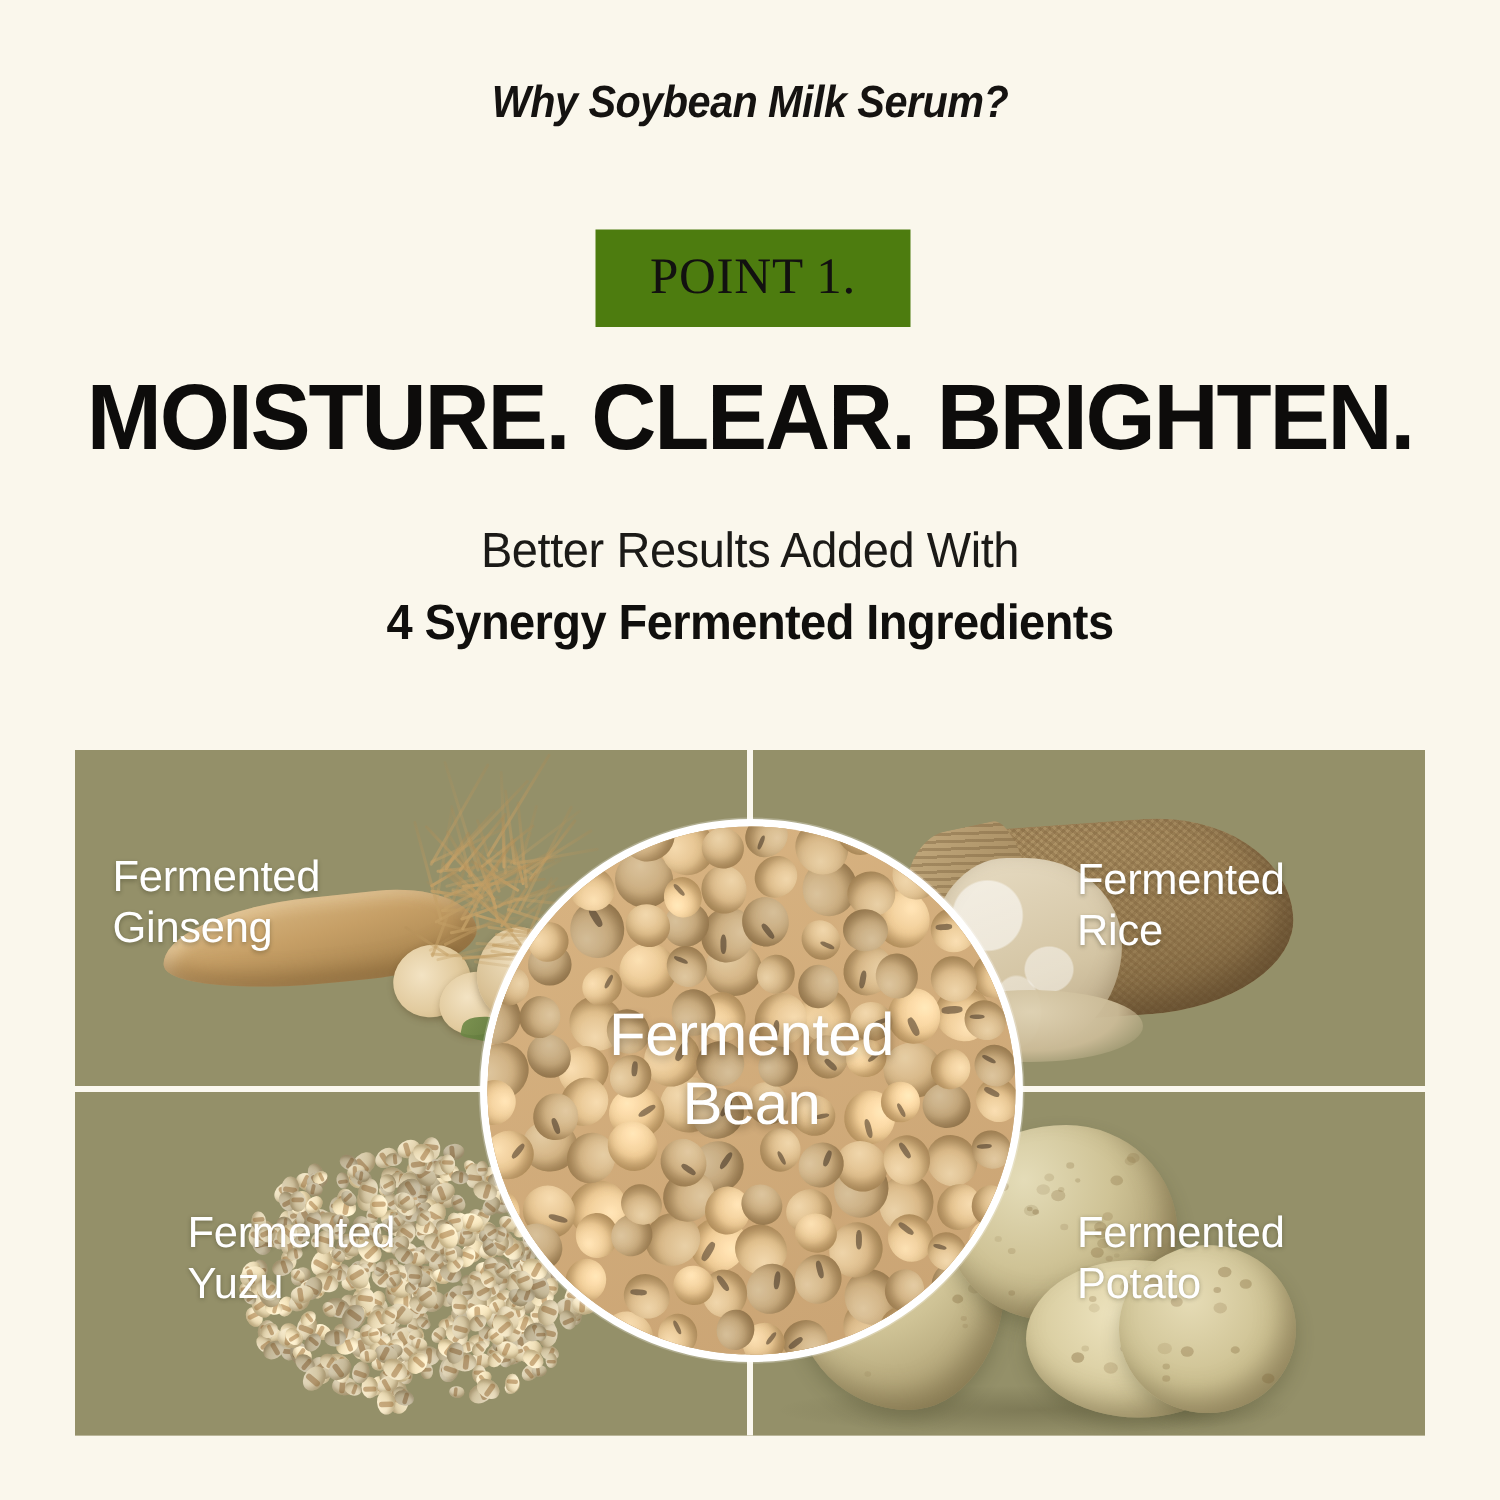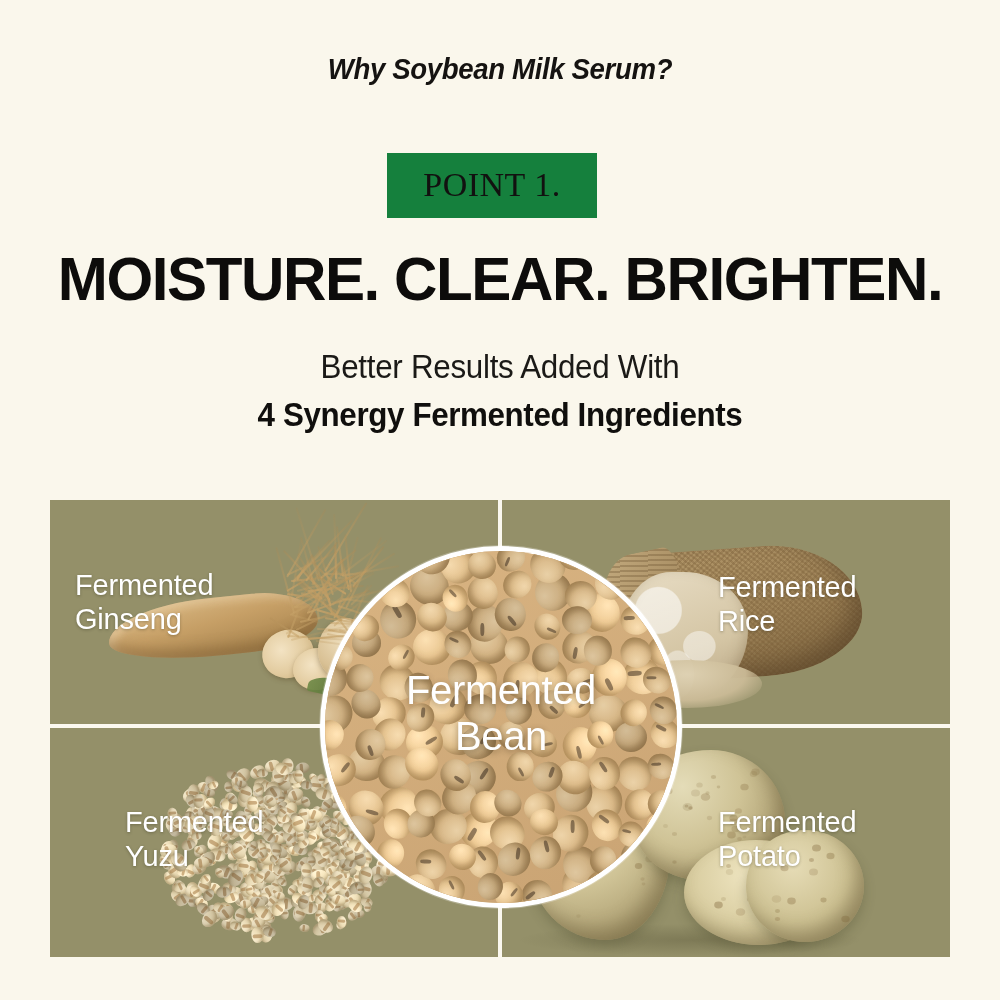--- a/index.html
+++ b/index.html
@@ -23,23 +23,23 @@
     font-size:30px;
     font-weight:bold;
     font-style:italic;
     letter-spacing:-0.4px;
     color:#151311;
     transform:scaleX(0.92);
   }
 
   .point-badge {
     position:absolute;
-    left:387px; top:153px;
+    left:397px; top:153px;
     width:210px; height:65px;
-    background:#15803d;
+    background:#4d7c0f;
     display:flex;
     align-items:center;
     justify-content:center;
   }
   .point-badge-label {
     font-family:"Liberation Serif", serif;
     font-size:34px;
     font-weight:400;
     letter-spacing:0.5px;
     color:#121110;

